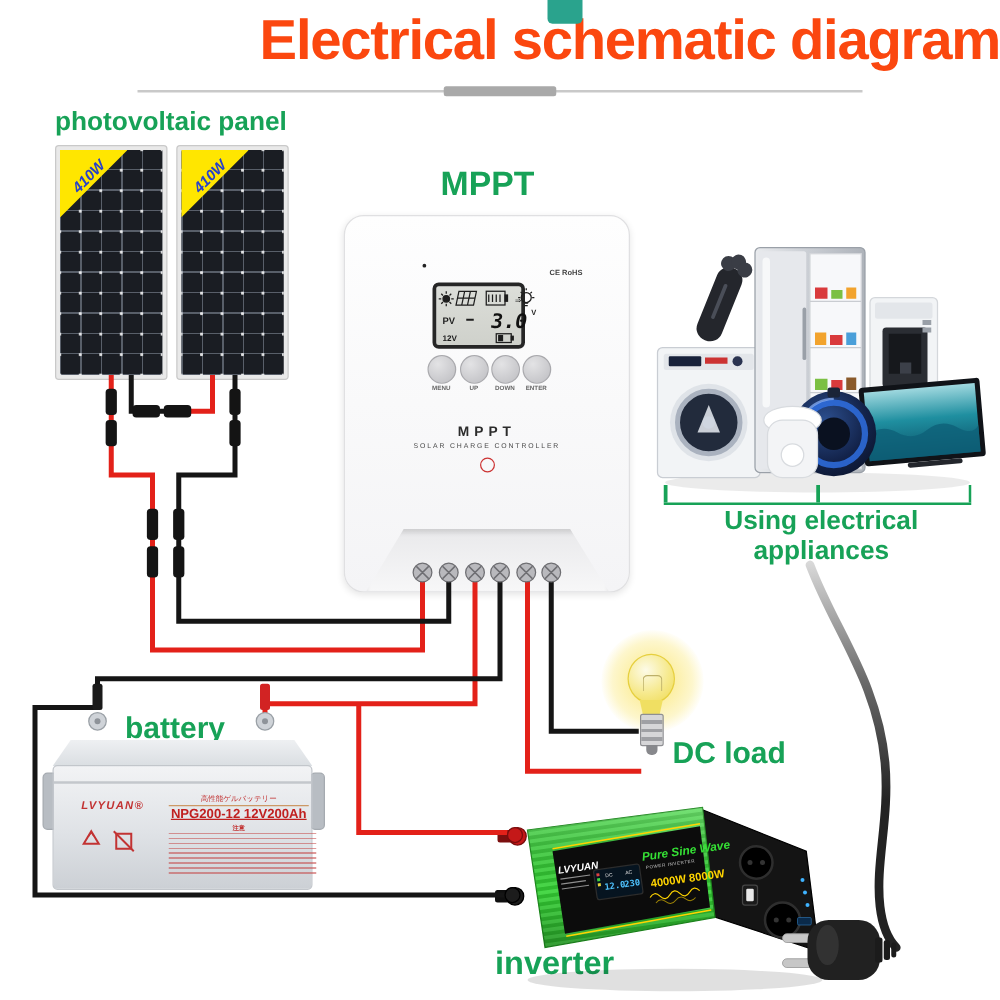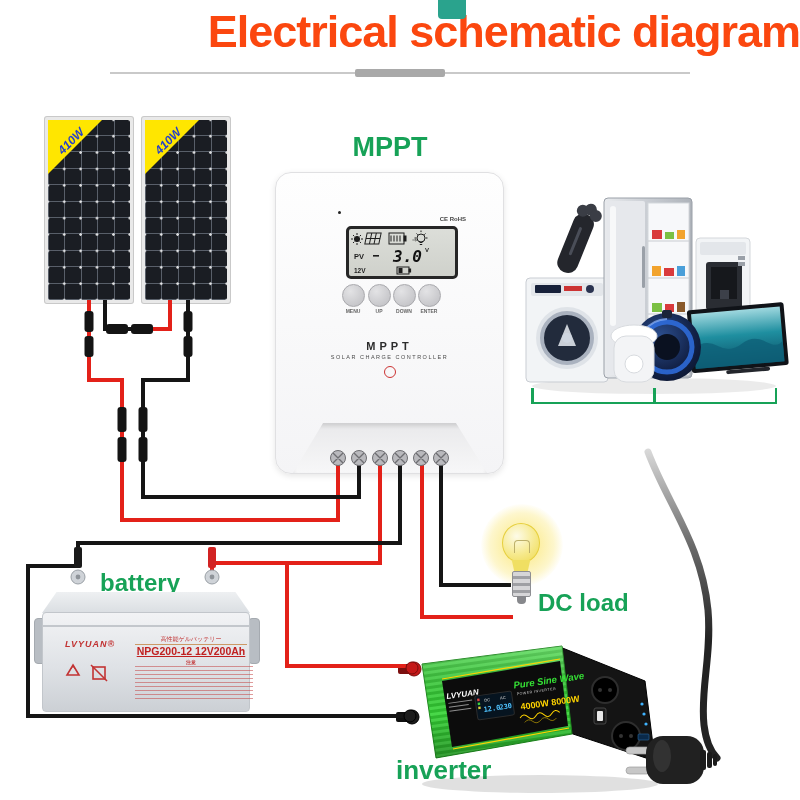--- a/index.html
+++ b/index.html
@@ -37,21 +37,21 @@
   .ribbon span{position:absolute;left:-12px;top:14px;width:70px;text-align:center;
                transform:rotate(-45deg);font-size:12px;font-weight:bold;font-style:italic;
                color:#2741c9;}
 
   
   .mppt-box{left:275px;top:172px;width:227px;height:300px;border-radius:16px;
             background:linear-gradient(180deg,#fefefe,#f4f4f6);
             border:1px solid #e0e0e2;box-shadow:0 2px 6px rgba(0,0,0,.10);}
   .mppt-dot{left:62px;top:38px;width:3px;height:3px;border-radius:50%;background:#222;}
   .ce-text{left:120px;top:43px;width:70px;text-align:right;font-size:6px;color:#444;font-weight:bold;}
-  .lcd{left:70px;top:53px;width:112px;height:53px;background:linear-gradient(180deg,#dcded9,#cfd1cb);
+  .lcd{left:70px;top:53px;width:74px;height:53px;background:linear-gradient(180deg,#dcded9,#cfd1cb);
        border:3px solid #262626;border-radius:5px;box-sizing:border-box;}
   .btn{width:21px;height:21px;border-radius:50%;top:111px;
        background:radial-gradient(circle at 35% 30%,#e3e3e5,#bdbdc1);border:1px solid #a9a9ad;}
   .btn-label{top:135px;width:30px;text-align:center;font-size:5px;color:#666;font-weight:bold;}
   .mppt-name{left:0;top:167px;width:227px;text-align:center;font-size:11px;font-weight:bold;
              letter-spacing:4px;color:#2c2c2c;}
   .mppt-sub{left:0;top:181px;width:227px;text-align:center;font-size:5.5px;letter-spacing:1.5px;color:#4a4a4a;}
   .warn-ic{left:108px;top:193px;width:10px;height:10px;border:1px solid #c33;border-radius:50%;}
   .recess{left:17px;top:250px;width:194px;height:50px;
           clip-path:polygon(15.5% 0,84% 0,100% 100%,0 100%);
@@ -97,20 +97,21 @@
 </head>
 <body>
 
 <div class="canvas">
 
   <div class="abs title z1">Electrical schematic diagram</div>
   <div class="abs divider z1"></div>
   <div class="abs divider-thick z1"></div>
   <div class="abs teal-chip z1"></div>
 
+  <div class="abs glabel pv-label z1">photovoltaic panel</div>
   <div class="abs glabel mppt-label z1">MPPT</div>
   <div class="abs glabel batt-label z1">battery</div>
   <div class="abs glabel dcload-label z1">DC load</div>
   <div class="abs glabel inv-label z1">inverter</div>
 
   <div class="abs panel panel-1 z1">
     <div class="ribbon">
       <span>410W</span>
     </div>
   </div>
@@ -258,20 +259,21 @@
       <rect x="90" y="150" width="40" height="46" rx="12" fill="#f3f4f6" stroke="#d8dbdf"></rect>
       <circle cx="110" cy="178" r="9" fill="#ffffff" stroke="#d8dbdf"></circle>
     </g>
   </svg>
 
   <div class="abs z1" style="left:531px;top:388px;width:246px;height:14px;border-bottom:2.5px solid #17a257">
     <span class="abs" style="left:0;top:0;width:2.5px;height:14px;background:#17a257"></span>
     <span class="abs" style="left:122px;top:0;width:2.5px;height:14px;background:#17a257"></span>
     <span class="abs" style="right:0;top:0;width:2.5px;height:14px;background:#17a257"></span>
   </div>
+  <div class="abs glabel appl-label z1">Using electrical appliances</div>
 
   <div class="abs batt-lid z1"></div>
   <div class="abs batt-handle z1" style="left:34px"></div>
   <div class="abs batt-handle z1" style="left:248px"></div>
   <div class="abs batt-body z1">
     <div class="abs batt-band"></div>
     <div class="abs batt-brand">LVYUAN®</div>
     <div class="abs batt-jp">高性能ゲルバッテリー</div>
     <div class="abs batt-model">NPG200-12 12V200Ah</div>
     <div class="abs batt-caution">注意</div>

